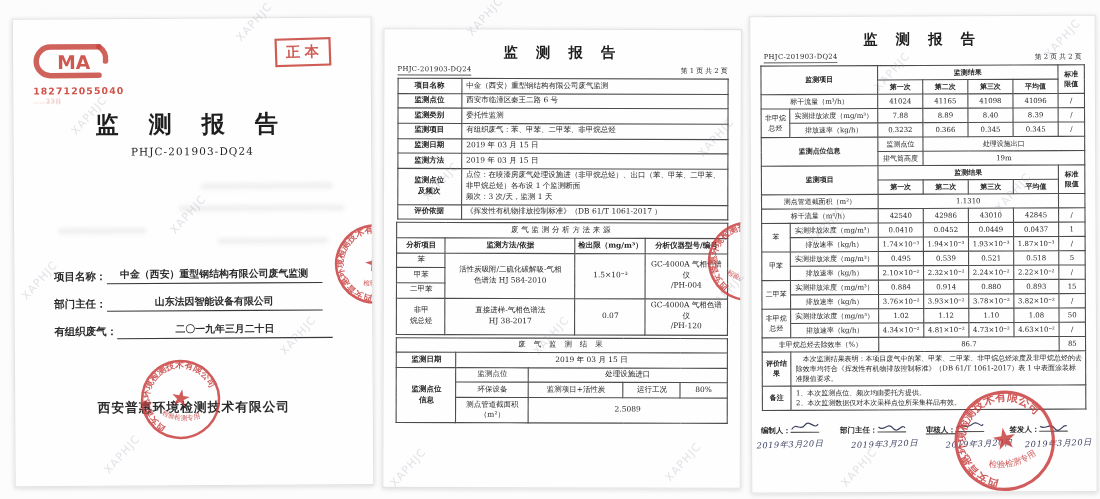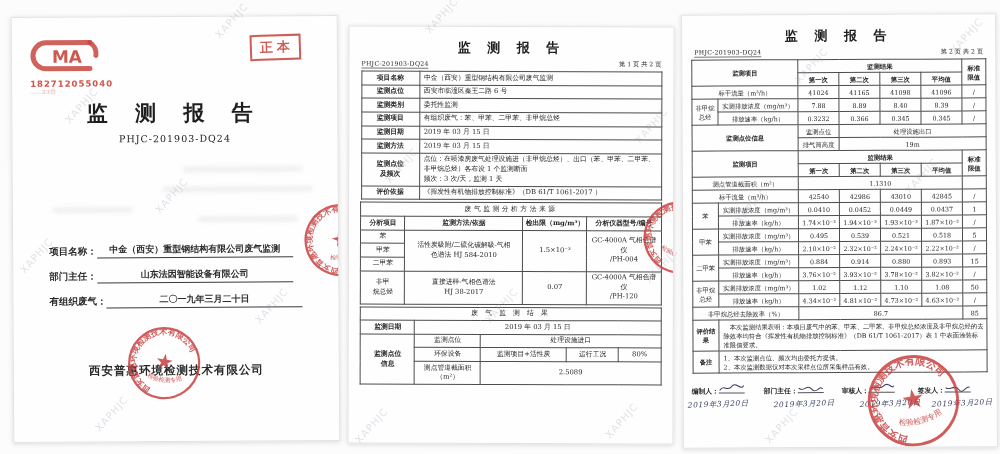--- a/index.html
+++ b/index.html
@@ -470,21 +470,21 @@
     <span class="sig-item" style="left:8px;">
       <span class="slab">编制人：</span><span class="sig-line"><svg width="26" height="12" viewBox="0 0 26 12">
             <path d="M1 8 C5 1,9 10,13 4 S22 9,25 3" fill="none" stroke="#3c4161" stroke-width="1.1"></path>
           </svg></span>
     </span>
     <span class="sig-item" style="left:80px;">
       <span class="slab">部门主任：</span><span class="sig-line"><svg width="26" height="12" viewBox="0 0 26 12">
             <path d="M1 6 C6 11,9 1,14 7 S22 2,25 7" fill="none" stroke="#3c4161" stroke-width="1.1"></path>
           </svg></span>
     </span>
-    <span class="sig-item" style="left:158px;">
+    <span class="sig-item" style="left:158px;text-decoration:underline;">
       <span class="slab">审核人：</span><span class="sig-line"><svg width="26" height="12" viewBox="0 0 26 12">
             <path d="M1 7 C7 2,10 9,15 4 S23 8,25 4" fill="none" stroke="#3c4161" stroke-width="1.1"></path>
           </svg></span>
     </span>
     <span class="sig-item" style="left:234px;">
       <span class="slab">签发人：</span><span class="sig-line"><svg width="26" height="12" viewBox="0 0 26 12">
             <path d="M1 6 C5 10,10 2,14 8 S22 3,25 6" fill="none" stroke="#3c4161" stroke-width="1.1"></path>
           </svg></span>
     </span>
     <span class="sig-date" style="left:4px;top:14px;">2019年3月20日</span>

